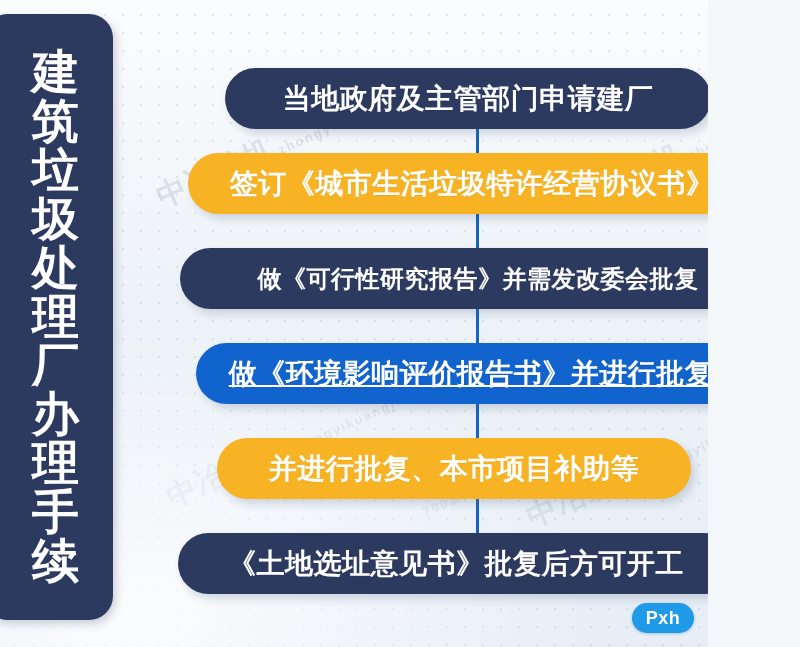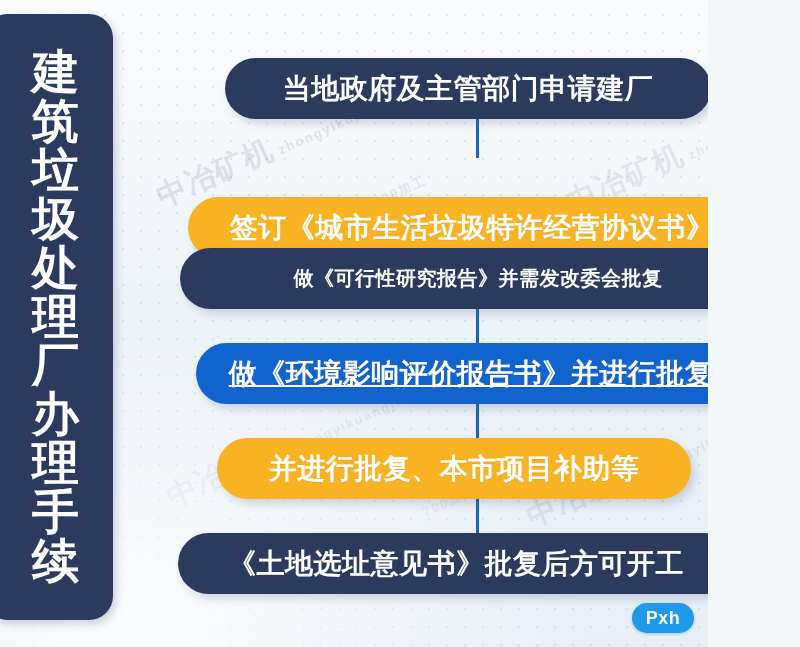--- a/index.html
+++ b/index.html
@@ -149,30 +149,30 @@
     <div class="conn-dot" style="left:470px;top:390px;"></div>
 
     <div class="conn-line" style="left:476px;top:490px;height:48px;"></div>
     <div class="conn-dot" style="left:470px;top:485px;"></div>
   </div>
 
   <div id="sidebar">
     <div id="sidebar-text" style="font-size: 47px;">建筑垃圾处理厂办理手续</div>
   </div>
 
-  <div class="pill navy" style="left:225px;top:58px;width:486px;">
+  <div class="pill navy" style="left:225px;top:68px;width:486px;">
     <span class="txt" style="font-size: 28px;">当地政府及主管部门申请建厂</span>
   </div>
 
-  <div class="pill gold" style="left:188px;top:153px;width:568px;margin-top:44px;">
+  <div class="pill gold" style="left:188px;top:153px;width:568px;">
     <span class="txt" style="font-size: 28px;">签订《城市生活垃圾特许经营协议书》</span>
   </div>
 
   <div class="pill navy" style="left:180px;top:248px;width:596px;">
-    <span class="txt" style="font-size: 20px;">做《可行性研究报告》并需发改委会批复</span>
+    <span class="txt" style="font-size: 24px;">做《可行性研究报告》并需发改委会批复</span>
   </div>
 
   <div class="pill blue" style="left:196px;top:343px;width:550px;">
     <span class="txt" style="font-size: 28px;">做《环境影响评价报告书》并进行批复</span>
   </div>
 
   <div class="pill gold" style="left:217px;top:438px;width:474px;">
     <span class="txt" style="font-size: 28px;">并进行批复、本市项目补助等</span>
   </div>
 

